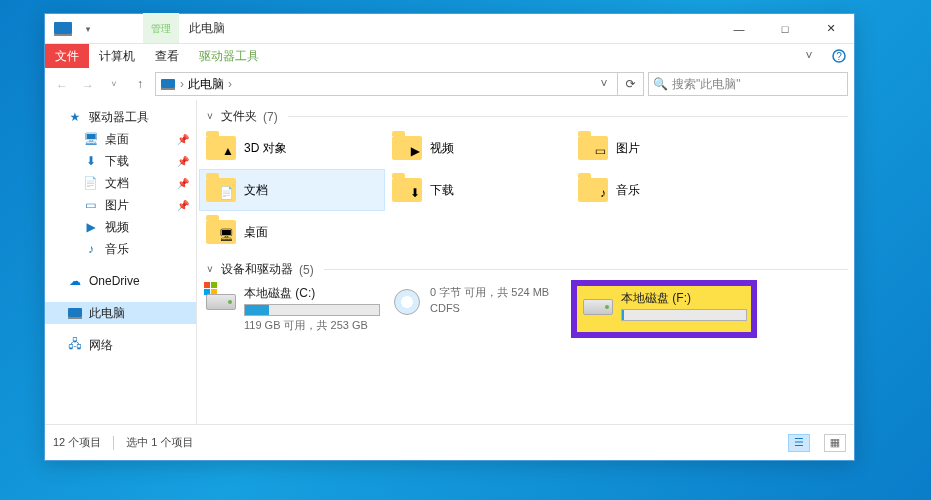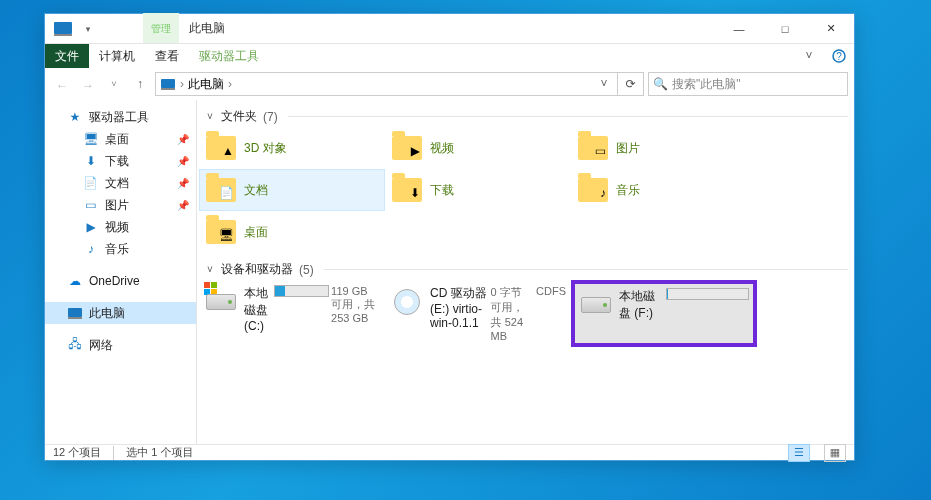--- a/index.html
+++ b/index.html
@@ -10,21 +10,21 @@
   .title-icon { width: 36px; display:flex; align-items:center; justify-content:center; }
   .mgmt-tabs { display:flex; align-items:flex-end; }
   .mgmt-col { display:flex; flex-direction:column; align-items:center; justify-content:center; padding: 0 8px; height:30px; }
   .mgmt-top { font-size:10px; color:#7c6; line-height:11px; }
   .title-plain { display:flex; align-items:center; padding: 0 10px; color:#333; }
   .title-spacer { flex:1; }
   .winbtn { width: 46px; display:flex; align-items:center; justify-content:center; color:#333; font-size:11px;}
 
   .ribbon-row { height: 24px; display:flex; align-items:stretch; background:#fff; font-size:12px; }
   .ribbon-tab { padding: 0 10px; display:flex; align-items:center; color:#222; }
-  .ribbon-tab.file { background:#14532d; color:#fff; }
+  .ribbon-tab.file { background:#ef4444; color:#fff; }
   .ribbon-spacer { flex:1; }
   .ribbon-help { width:30px; display:flex; align-items:center; justify-content:center; color:#1a79c0; }
 
   .addr-row { height:32px; background:#fff; display:flex; align-items:center; padding: 3px 6px; gap:4px; font-size:12px; }
   .nav-btn { width:22px; height:22px; display:flex; align-items:center; justify-content:center; color:#5a5a5a; border-radius:2px; }
   .nav-btn.dis { color:#bbb; }
   .addr-bar { flex:1; height:24px; border:1px solid #ccc; background:#fff; display:flex; align-items:center; padding:0 4px; gap:4px; }
   .addr-dd { width:18px; text-align:center; color:#666; }
   .refresh-box { width:26px; height:24px; border:1px solid #ccc; border-left:none; display:flex; align-items:center; justify-content:center; color:#555; margin-left:-4px; }
   .search-box { width:200px; height:24px; border:1px solid #ccc; display:flex; align-items:center; padding:0 4px; gap:4px; color:#888; }
@@ -42,38 +42,38 @@
   .grp-head { display:flex; align-items:center; gap:4px; color:#222; padding:4px 4px 2px 4px; }
   .grp-head .chev { color:#555; font-size:10px; width:14px; text-align:center; }
   .grp-head .line { flex:1; height:1px; background:#e5e5e5; margin-left:6px; }
   .folder-grid { display:flex; flex-wrap:wrap; }
   .fitem { width:186px; height:42px; display:flex; align-items:center; gap:6px; padding:2px 4px; border:1px solid transparent; }
   .fitem.hover { background:#e5f3ff; border:1px solid #cce8ff; }
   .fic { width:34px; height:34px; display:flex; align-items:center; justify-content:center; position:relative; }
   .folder-shape { width:30px; height:24px; background:#ffd869; border-radius:2px; position:relative; }
   .folder-shape::before { content:""; position:absolute; top:-5px; left:0; width:13px; height:5px; background:#ffd869; border-radius:2px 2px 0 0; }
   .folder-inner { position:absolute; bottom:2px; right:2px; font-size:12px; }
-  .ftxt { display:flex; flex-direction:column; justify-content:center; font-size:12px; color:#4d7c0f; }
+  .ftxt { display:flex; flex-direction:column; justify-content:center; font-size:12px; color:#000000; }
 
   .tooltip { position:absolute; left:218px; top:178px; background:#fff; border:1px solid #888; padding:2px 5px; font-size:11px; color:#333; box-shadow:2px 2px 3px rgba(0,0,0,0.12); z-index:5;}
 
   .drive-grid { display:flex; flex-wrap:wrap; }
   .ditem { width:186px; padding:4px; display:flex; gap:6px; border:1px solid transparent; }
-  .ditem.sel { background:#e5e5e5; border:4px solid #6d28d9; }
+  .ditem.sel { background:#fde047; border:6px solid #6d28d9; }
   .dic { width:34px; height:34px; display:flex; align-items:center; justify-content:center; }
   .drive-shape { width:30px; height:16px; background:linear-gradient(#e9e9e9,#c9c9c9); border:1px solid #aaa; border-radius:2px; position:relative; }
   .drive-shape::after { content:""; position:absolute; right:3px; top:5px; width:4px; height:4px; background:#6db24f; border-radius:50%; }
   .cd-shape { width:26px; height:26px; border-radius:50%; background: radial-gradient(circle,#fff 0 6px,#d9eefc 6px 13px,#b8d9ef 13px); border:1px solid #aaa; }
-  .dtxt { flex:1; display:flex; gap:2px; font-size:11px; color:#222; }
+  .dtxt { flex:1; display:flex; flex-direction:column; gap:2px; font-size:11px; color:#222; }
   .dtxt .name { font-size:12px; }
   .dbar { width:100%; height:12px; border:1px solid #b0b0b0; background:#e9e9e9; position:relative; }
   .dbar .fill { position:absolute; left:0; top:0; bottom:0; background:#26a0da; }
   .dsub { color:#6b6b6b; }
 
-  .statusbar { height:16px; border-top:1px solid #e5e5e5; display:flex; align-items:center; font-size:11px; color:#444; padding:0 8px; gap:12px; }
+  .statusbar { height:36px; border-top:1px solid #e5e5e5; display:flex; align-items:center; font-size:11px; color:#444; padding:0 8px; gap:12px; }
   .status-sep { width:1px; height:14px; background:#ccc; }
   .status-spacer { flex:1; }
   .viewbtn { width:22px; height:18px; border:1px solid #ccc; display:flex; align-items:center; justify-content:center; color:#666; margin-left:2px;}
   .viewbtn.active { background:#cce8ff; border-color:#99d1ff; color:#1a79c0; }
 
   svg { display:block; }
 </style>
 </head>
 <body>
 
@@ -303,21 +303,20 @@
               </div>
     <span class="dsub">119 GB 可用，共 253 GB</span>
 
   </div>
           </div>
           <div class="ditem">
             <div class="dic">
               <div class="cd-shape"></div>
             </div>
   <div class="dtxt">
-    <span class="name">CD 驱动器 (E:) virtio-win-0.1.1</span>
 
     <span class="dsub">0 字节 可用，共 524 MB</span>
     <span class="dsub">CDFS</span>
   </div>
           </div>
           <div class="ditem sel">
             <div class="dic">
               <div style="position:relative;">
                 <div class="drive-shape"></div>
               </div>

